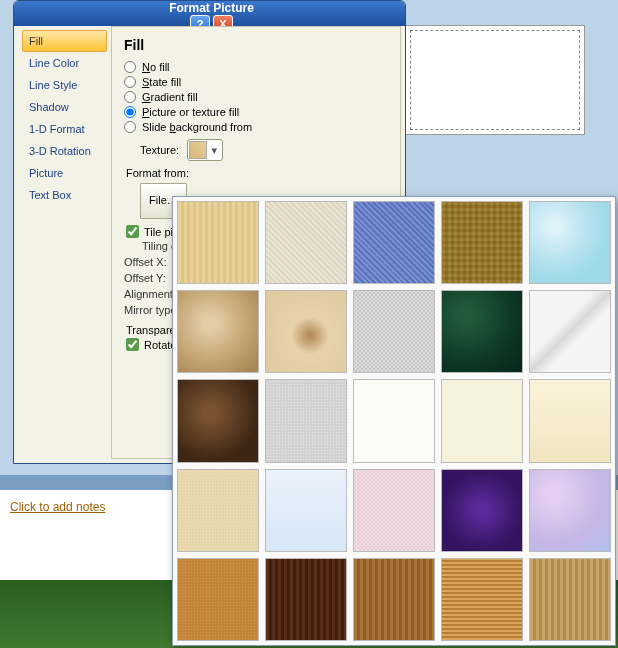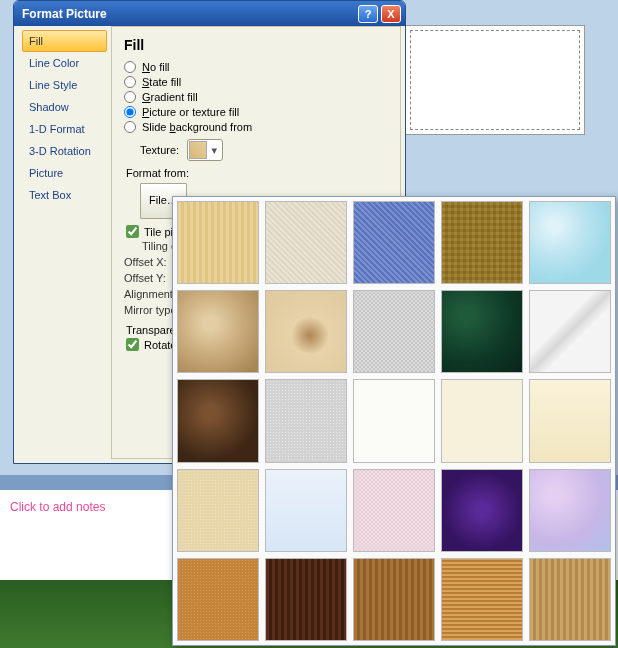--- a/index.html
+++ b/index.html
@@ -6,21 +6,21 @@
   body { width: 618px; height: 648px; position: relative; overflow: hidden; background: #e6e6e6; }
   
   
   .app-bg {
     position: absolute; inset: 0;
     background: linear-gradient(to bottom, #bcd3e8 0%, #bcd3e8 475px, #7b9cc3 475px, #7b9cc3 490px, #fff 490px);
   }
   .notes-area {
     position: absolute; left: 0; right: 0; top: 490px; height: 90px; background: #fff; padding: 10px;
   }
-  .notes-area span { color: #ec4899; font-size: 12px; }
+  .notes-area span { color: #a16207; font-size: 12px; text-decoration: underline; }
   .grass {
     position: absolute; left: 0; right: 0; top: 580px; bottom: 0;
     background: linear-gradient(to bottom, #2a5d20, #3e7a2f);
   }
   .canvas {
     position: absolute; left: 405px; top: 25px; width: 180px; height: 110px; background:#fff;
     border: 1px solid #999;
   }
   .canvas-inner { position:absolute; left:4px; top:4px; right:4px; height:100px; border:1px dashed #888; }
   
@@ -28,20 +28,21 @@
   .dialog {
     position: absolute; left: 13px; top: 0; width: 393px; height: 464px;
     background: #f3f2e7; border: 1px solid #264d8b; border-top-left-radius: 6px; border-top-right-radius:6px;
   }
   .titlebar {
     height: 25px;
     background: linear-gradient(to bottom, #3b78cc, #1d4f9f);
     border-top-left-radius: 5px; border-top-right-radius:5px;
     display:flex; align-items:center; justify-content: space-between;
     padding: 0 4px 0 8px;
+    flex-direction: column;
   }
   .titlebar .title { color:#fff; font-weight:bold; font-size:12px; }
   .winbtns { display:flex; gap:3px; }
   .winbtn { width:20px; height:18px; border-radius:3px; border:1px solid #fff; display:flex;align-items:center;justify-content:center; font-weight:bold; color:#fff; cursor:pointer; }
   .winbtn.help { background: linear-gradient(#6aa6f0,#2a6dd0); }
   .winbtn.close { background: linear-gradient(#f08060,#d03a1e); }
   
   .dialog-body { position:absolute; top:25px; left:4px; right:4px; bottom:4px; display:flex; }
   .sidebar { width:93px; padding:4px; display:flex; flex-direction:column; gap:0; }
   .side-item {

